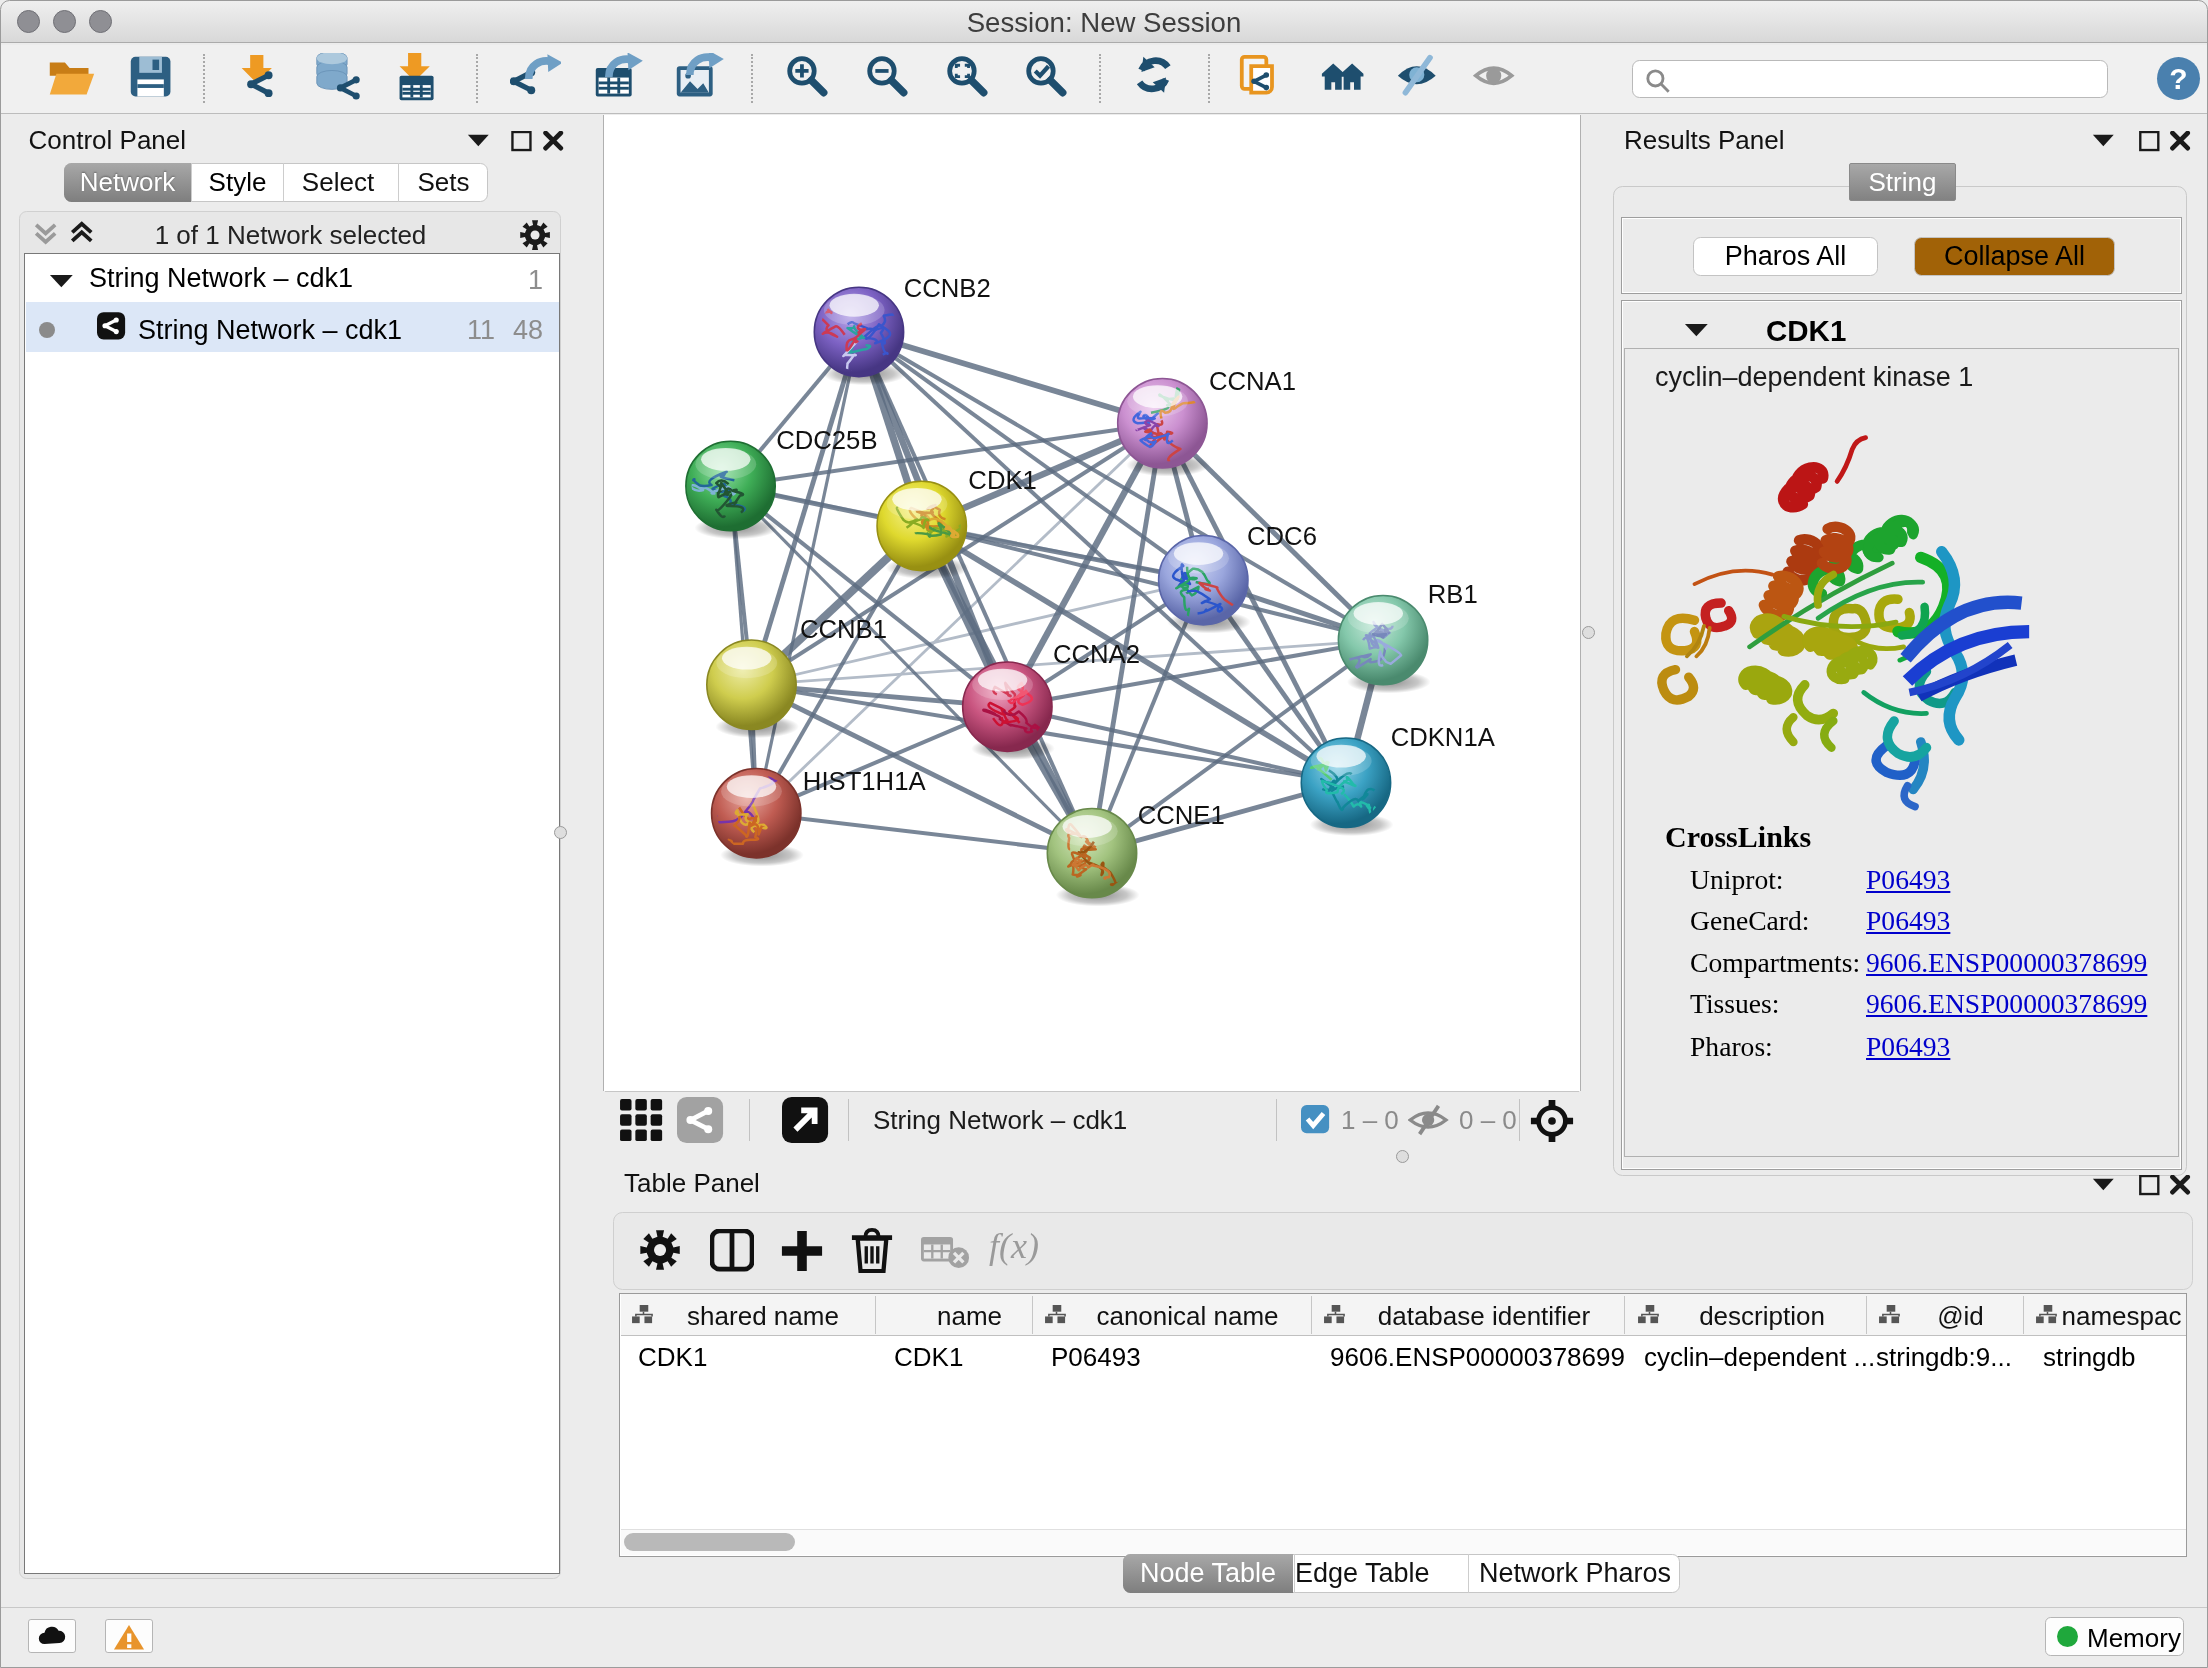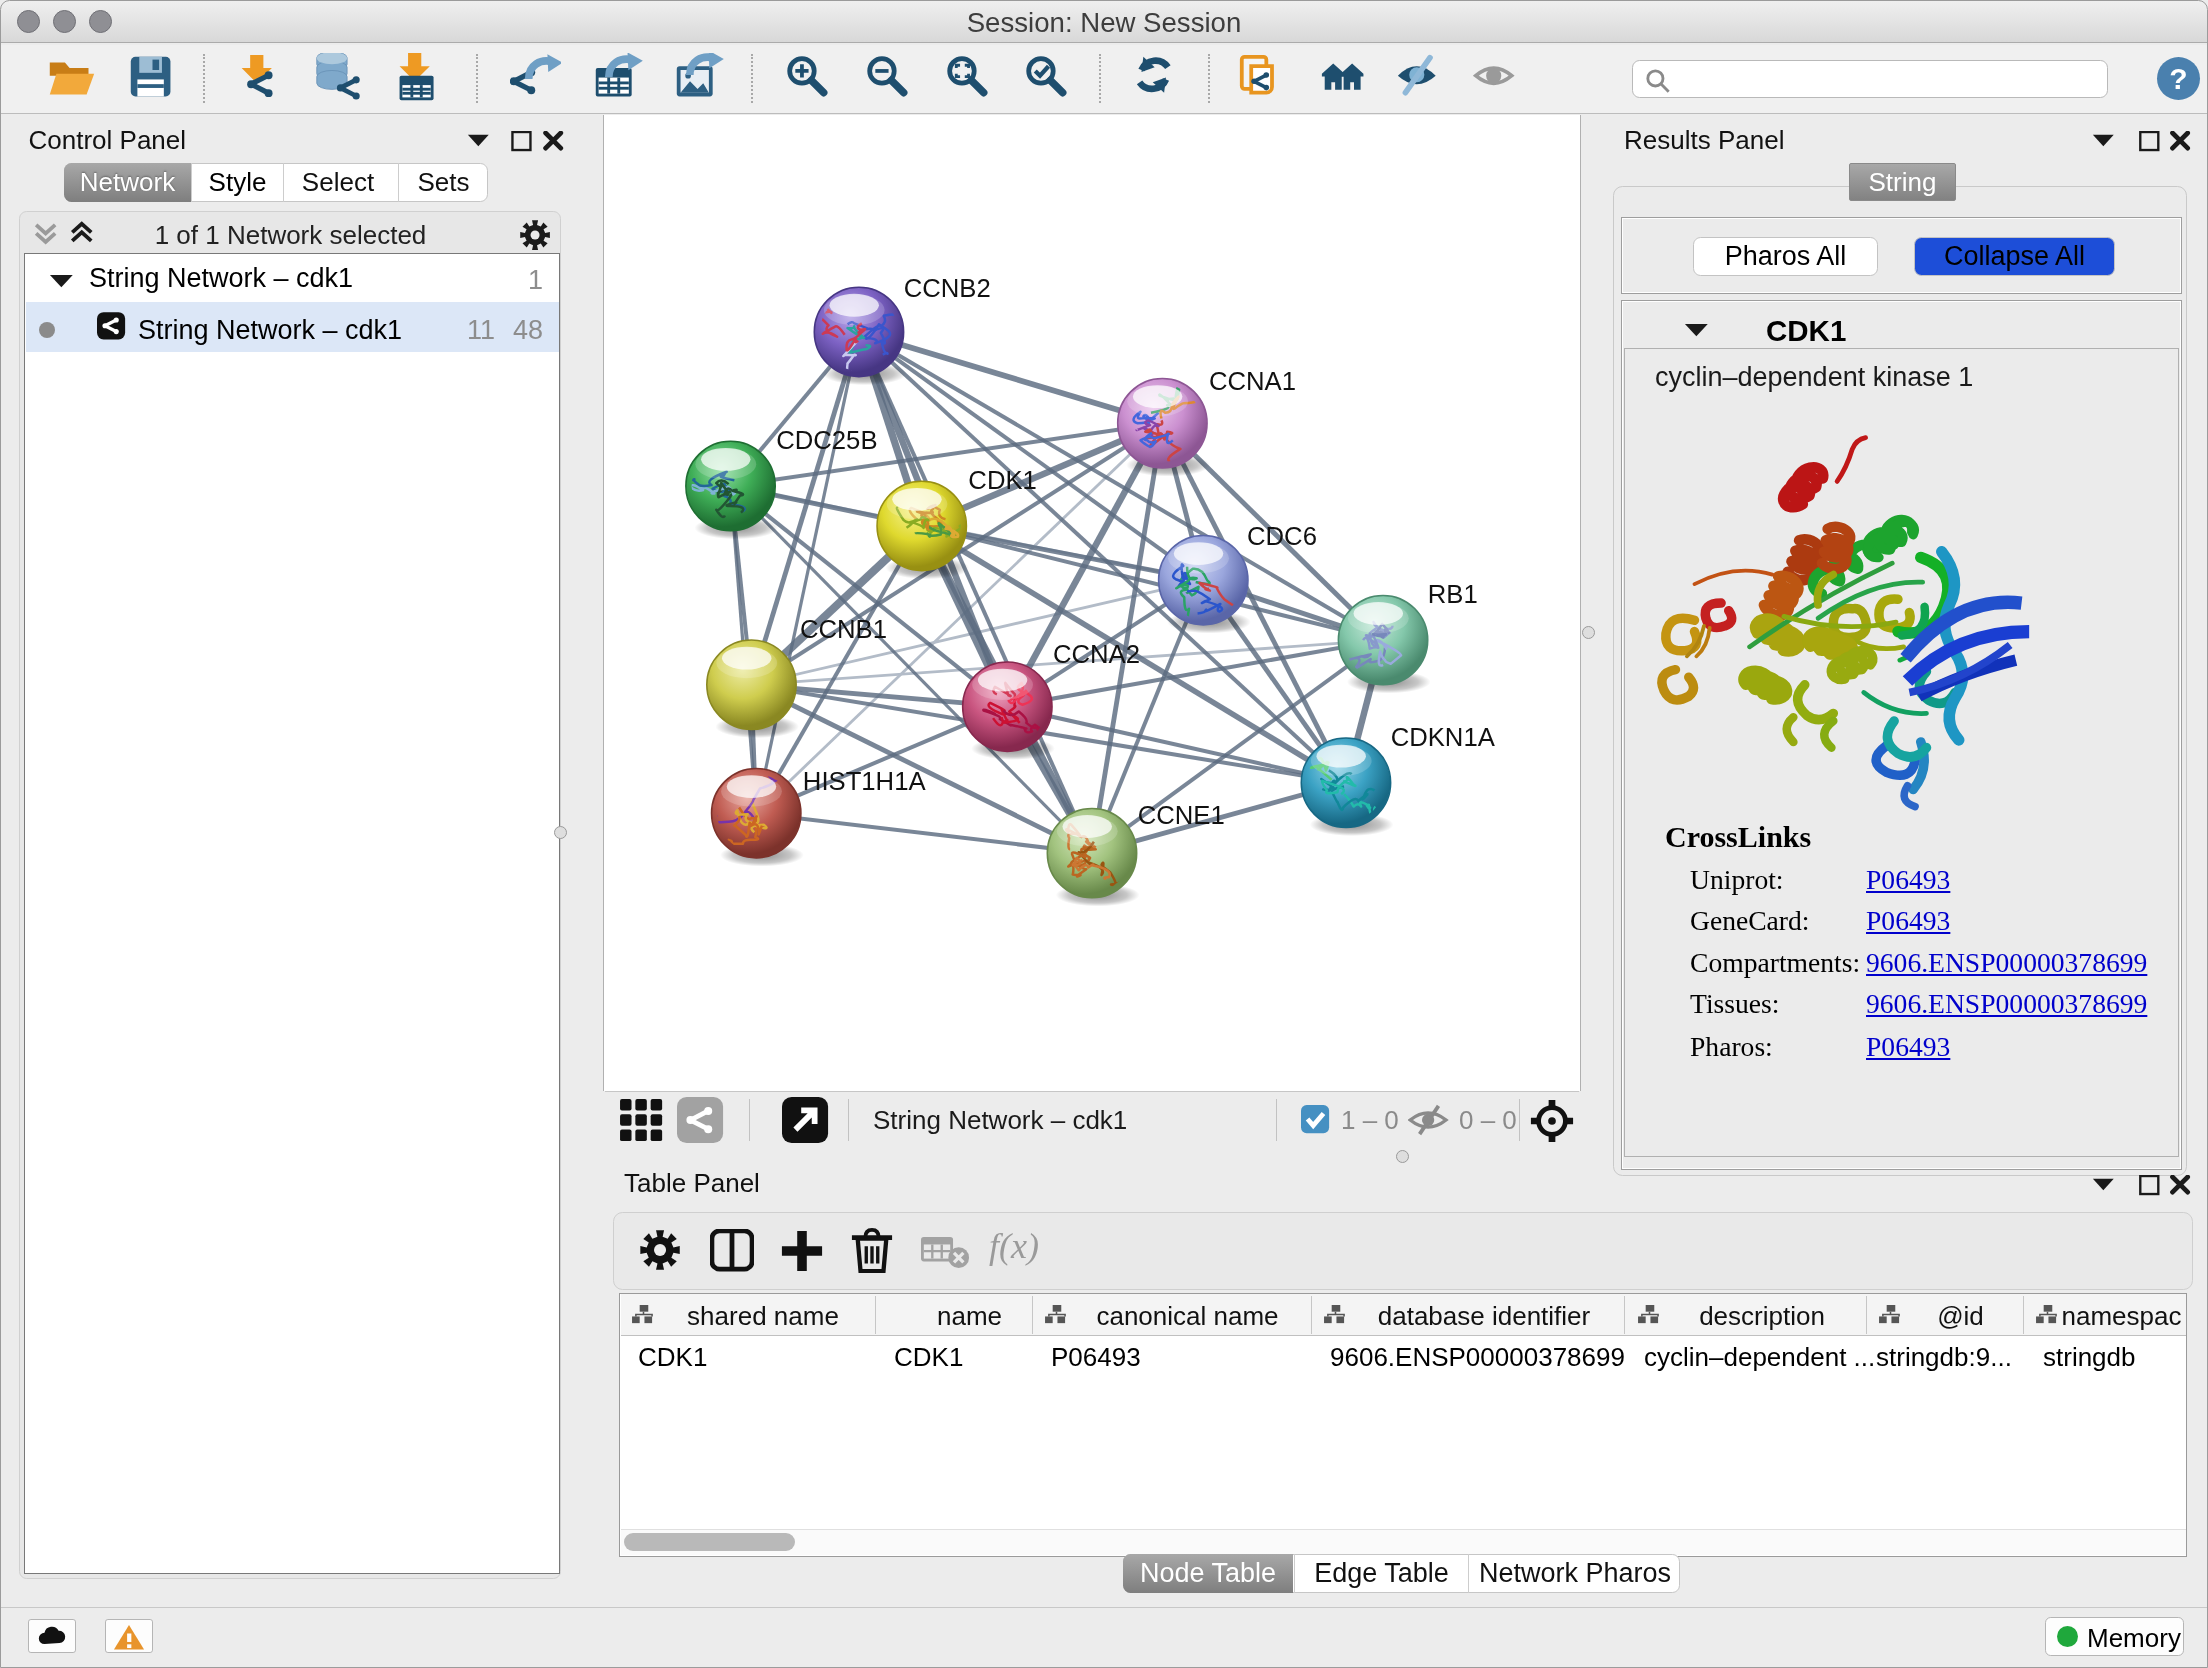--- a/index.html
+++ b/index.html
@@ -523,21 +523,21 @@
 <div class="abs hdr" style="left:1624px;top:125px">Results Panel</div>
 <svg style="position:absolute;left:2091px;top:131px" width="109" height="21" viewBox="0 0 115 22">
     <path d="M 2 4 l11 12 11-12 z" fill="#1a1a1a"></path>
     <rect x="52" y="1" width="19" height="19" fill="none" stroke="#1a1a1a" stroke-width="2.5"></rect>
     <path d="M 86 2 l16 16 M 102 2 l-16 16" stroke="#1a1a1a" stroke-width="5" stroke-linecap="round"></path>
   </svg>
 <div class="abs" style="left:1613px;top:186px;width:574px;height:990px;background:#ebebeb;border:1px solid #c9c9c9;border-radius:9.5px"></div>
 <div class="abs" style="left:1849px;top:163px;width:107px;height:38px;background:linear-gradient(#a8a8a8,#828282);border:1px solid #8a8a8a;border-radius:2px;color:#fff;font-size:26px;text-align:center;line-height:36px">String</div>
 <div class="abs" style="left:1621px;top:217px;width:561px;height:77px;border:1px solid #9e9e9e;box-shadow:inset 0 0 0 1px #fff"></div>
 <div class="abs" style="left:1693px;top:237px;width:185px;height:39px;background:#fff;border:1px solid #c3c3c3;border-radius:7.6px;font-size:27px;text-align:center;line-height:37px;color:#000">Pharos All</div>
-<div class="abs" style="left:1914px;top:237px;width:201px;height:39px;background:#1d4ed8;border:1px solid #c3c3c3;border-radius:7.6px;font-size:27px;text-align:center;line-height:37px;color:#000">Collapse All</div>
+<div class="abs" style="left:1914px;top:237px;width:201px;height:39px;background:#a16207;border:1px solid #c3c3c3;border-radius:7.6px;font-size:27px;text-align:center;line-height:37px;color:#000">Collapse All</div>
 <div class="abs" style="left:1621px;top:300px;width:561px;height:870px;border:1px solid #9e9e9e;box-shadow:inset 0 0 0 1px #fff"></div>
 <svg style="position:absolute;left:1684px;top:321px" width="28.5" height="21" viewBox="0 0 30 22">
     <path d="M 1 3 l12 13 12 -13 z" fill="#1a1a1a"></path>
   </svg>
 <div class="abs" style="left:1766px;top:314px;font-size:29.5px;font-weight:bold;color:#000">CDK1</div>
 <div class="abs" style="left:1624px;top:348px;width:555px;height:809px;border:1px solid #b0b0b0"></div>
 <div class="abs" style="left:1655px;top:362px;font-size:27px;color:#1a1a1a">cyclin–dependent kinase 1</div>
 <svg style="position:absolute;left:1607px;top:407px" width="580" height="415" viewBox="0 0 610 436">
     <path d="M 242 78 q 10 -14 16 -34 q 4 -10 14 -12" stroke="#c01818" stroke-width="5" fill="none" stroke-linecap="round" stroke-linejoin="round"></path>
     <path d="M 206 102 a 15 11 -30 1 1 7 -9 a 15 11 -30 1 1 7 -9 a 15 11 -30 1 1 7 -9" stroke="#bb1515" stroke-width="11" fill="none" stroke-linecap="round" stroke-linejoin="round"></path>
@@ -691,21 +691,21 @@
 <div class="abs" style="left:894px;top:1342px;font-size:26px;color:#000;white-space:nowrap">CDK1</div>
 <div class="abs" style="left:1051px;top:1342px;font-size:26px;color:#000;white-space:nowrap">P06493</div>
 <div class="abs" style="left:1330px;top:1342px;font-size:26px;color:#000;white-space:nowrap">9606.ENSP00000378699</div>
 <div class="abs" style="left:1644px;top:1342px;font-size:26px;color:#000;white-space:nowrap">cyclin–dependent ...</div>
 <div class="abs" style="left:1876px;top:1342px;font-size:26px;color:#000;white-space:nowrap">stringdb:9...</div>
 <div class="abs" style="left:2043px;top:1342px;font-size:26px;color:#000;white-space:nowrap">stringdb</div>
 <div class="abs" style="left:621px;top:1529px;width:1565px;height:26px;background:#fafafa;border-top:1px solid #e0e0e0"></div>
 <div class="abs" style="left:624px;top:1533px;width:171px;height:18px;background:#b9b9b9;border-radius:9.5px"></div>
 <div class="abs" style="left:1123px;top:1554px;width:557px;height:39px;background:#fff;border:1px solid #c6c6c6;border-radius:7.6px"></div>
 <div class="abs" style="left:1123px;top:1554px;width:170px;height:39px;background:linear-gradient(#a8a8a8,#7e7e7e);border-radius:7.6px 0 0 7.6px;color:#fff;font-size:27px;text-align:center;line-height:38px">Node Table</div>
-<div class="abs" style="left:1294px;top:1554px;width:174px;height:39px;border-left:1px solid #cdcdcd;font-size:27px;text-align:center;line-height:38px;color:#111">Edge Table</div>
+<div class="abs" style="left:1294px;top:1554px;width:174px;height:39px;border-left:1px solid #cdcdcd;font-size:27px;text-align:left;line-height:38px;color:#111">Edge Table</div>
 <div class="abs" style="left:1468px;top:1554px;width:213px;height:39px;border-left:1px solid #cdcdcd;font-size:27px;text-align:center;line-height:38px;color:#111">Network Pharos</div>
 <div class="abs" style="left:0;top:1607px;width:2208px;height:61px;background:#ececec;border-top:1.9px solid #c8c8c8"></div>
 <div class="abs" style="left:27.6px;top:1619px;width:48px;height:34px;background:#fdfdfd;border:1.9px solid #b5b5b5;border-radius:2.9px"></div>
 <svg style="position:absolute;left:36px;top:1625px" width="32" height="23" viewBox="0 0 34 24">
     <path d="M 9 20 a 6 6 0 0 1 0 -12 a 8 8 0 0 1 15 -2 a 6.5 6.5 0 0 1 1 13 z" fill="#111"></path>
   </svg>
 <div class="abs" style="left:105px;top:1619px;width:48px;height:34px;background:#fdfdfd;border:1.9px solid #b5b5b5;border-radius:2.9px"></div>
 <svg style="position:absolute;left:113px;top:1623px" width="32" height="28.5" viewBox="0 0 34 30">
     <path d="M 17 2 L 33 28 H 1 z" fill="#e8942c"></path>
     <rect x="15" y="11" width="4.5" height="9" fill="#fff"></rect>

